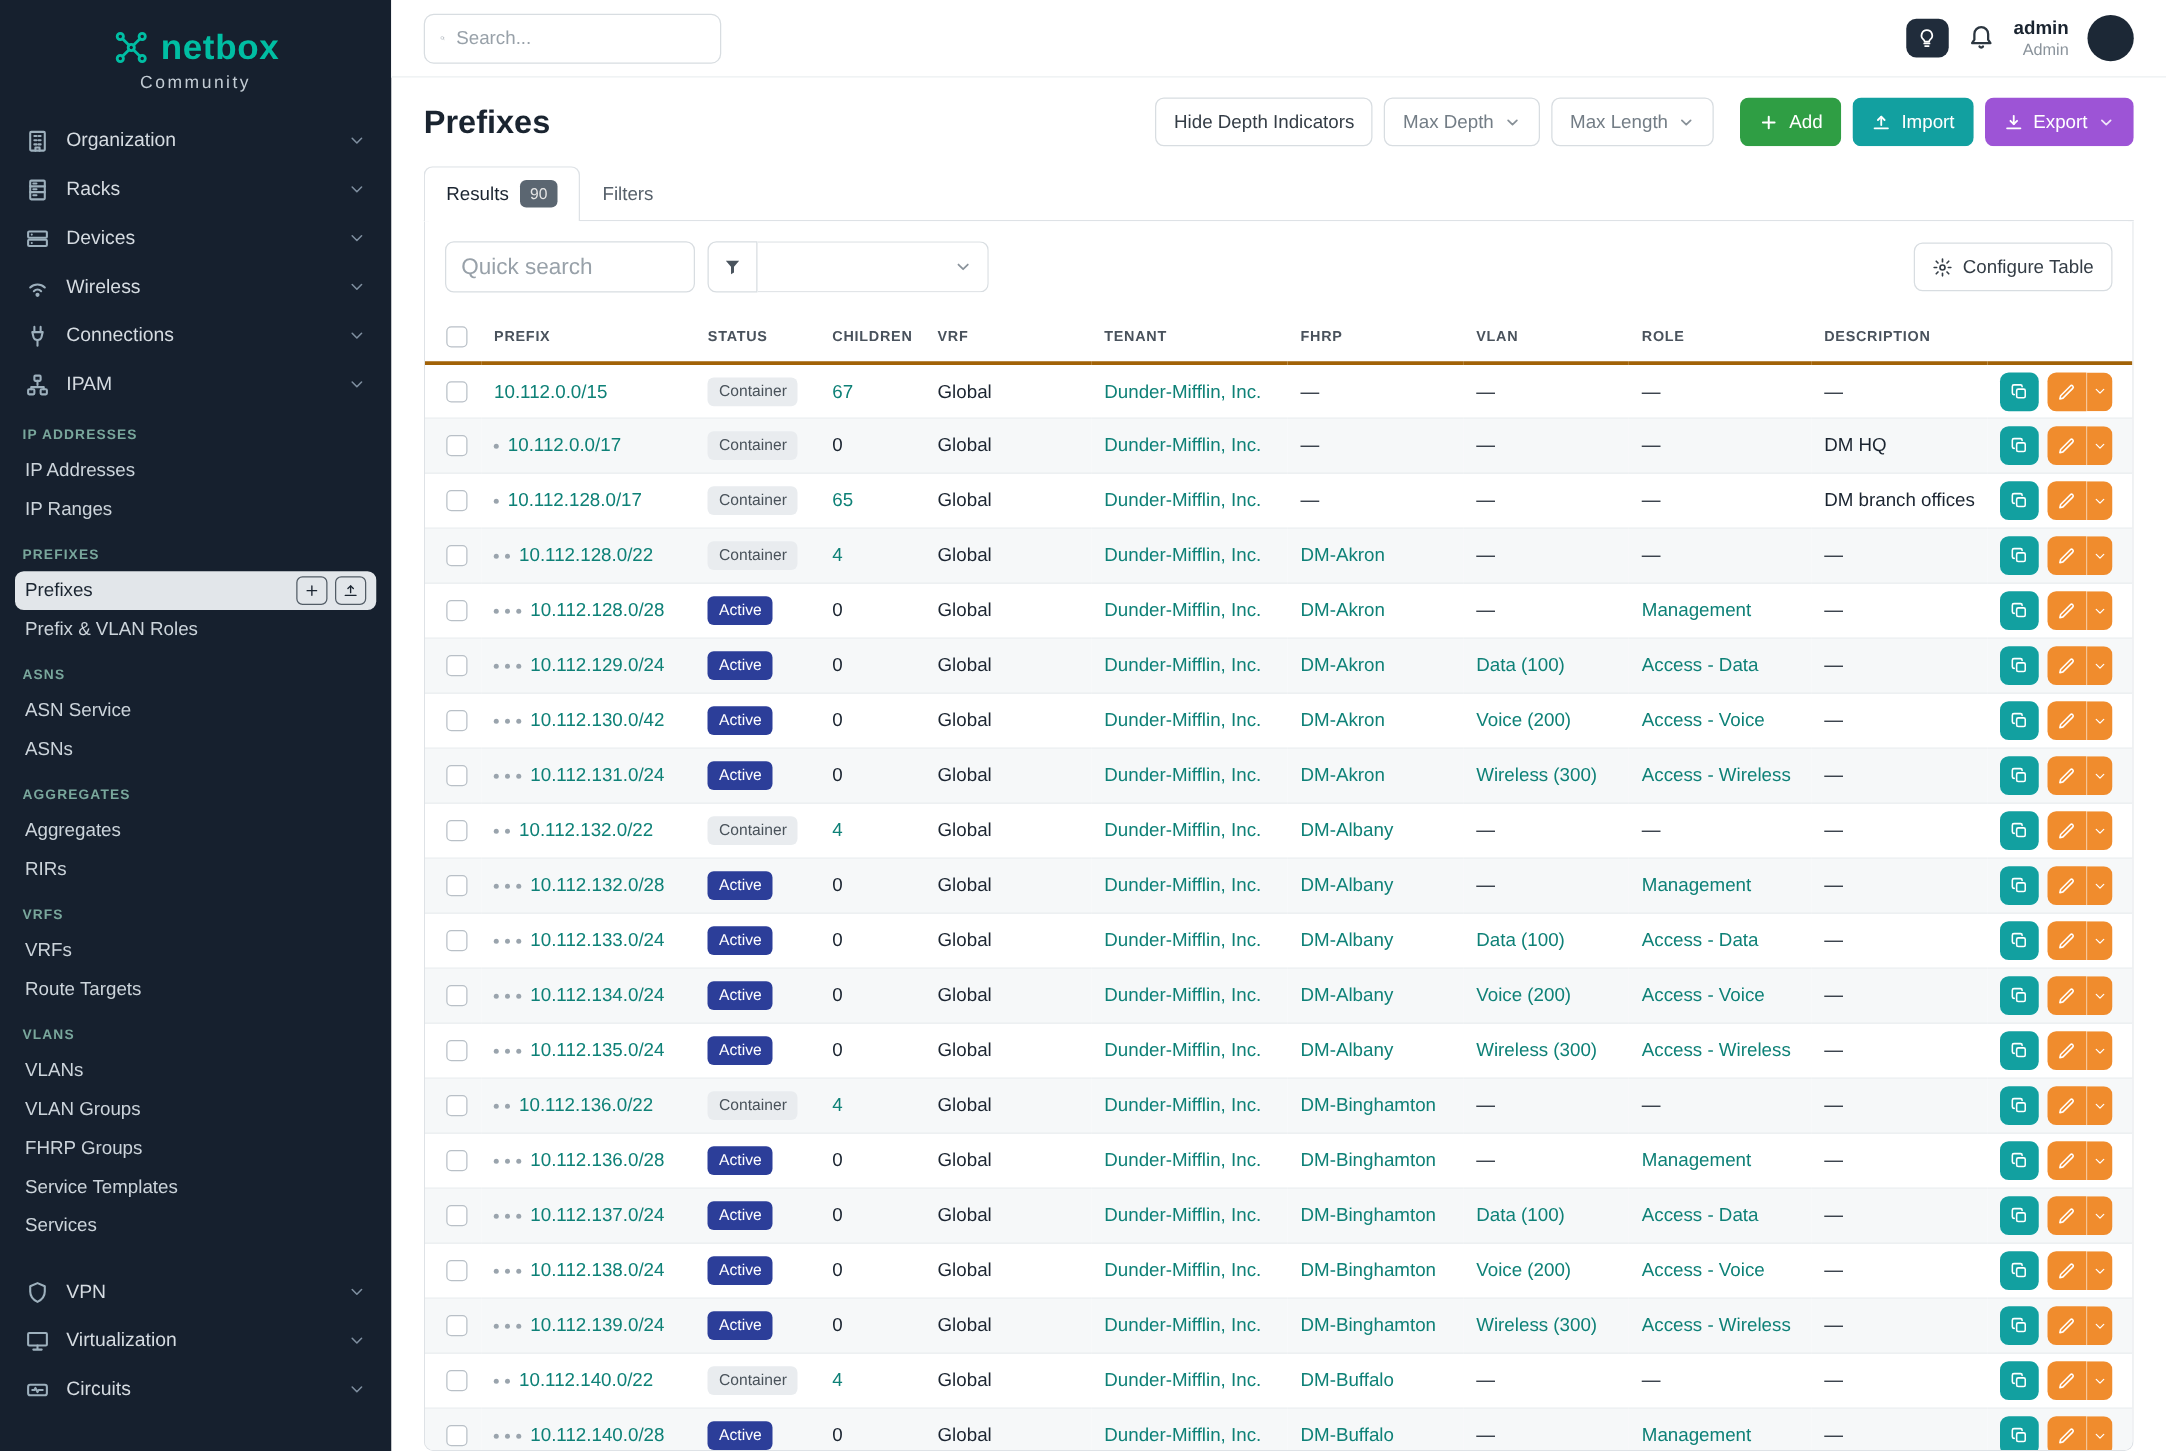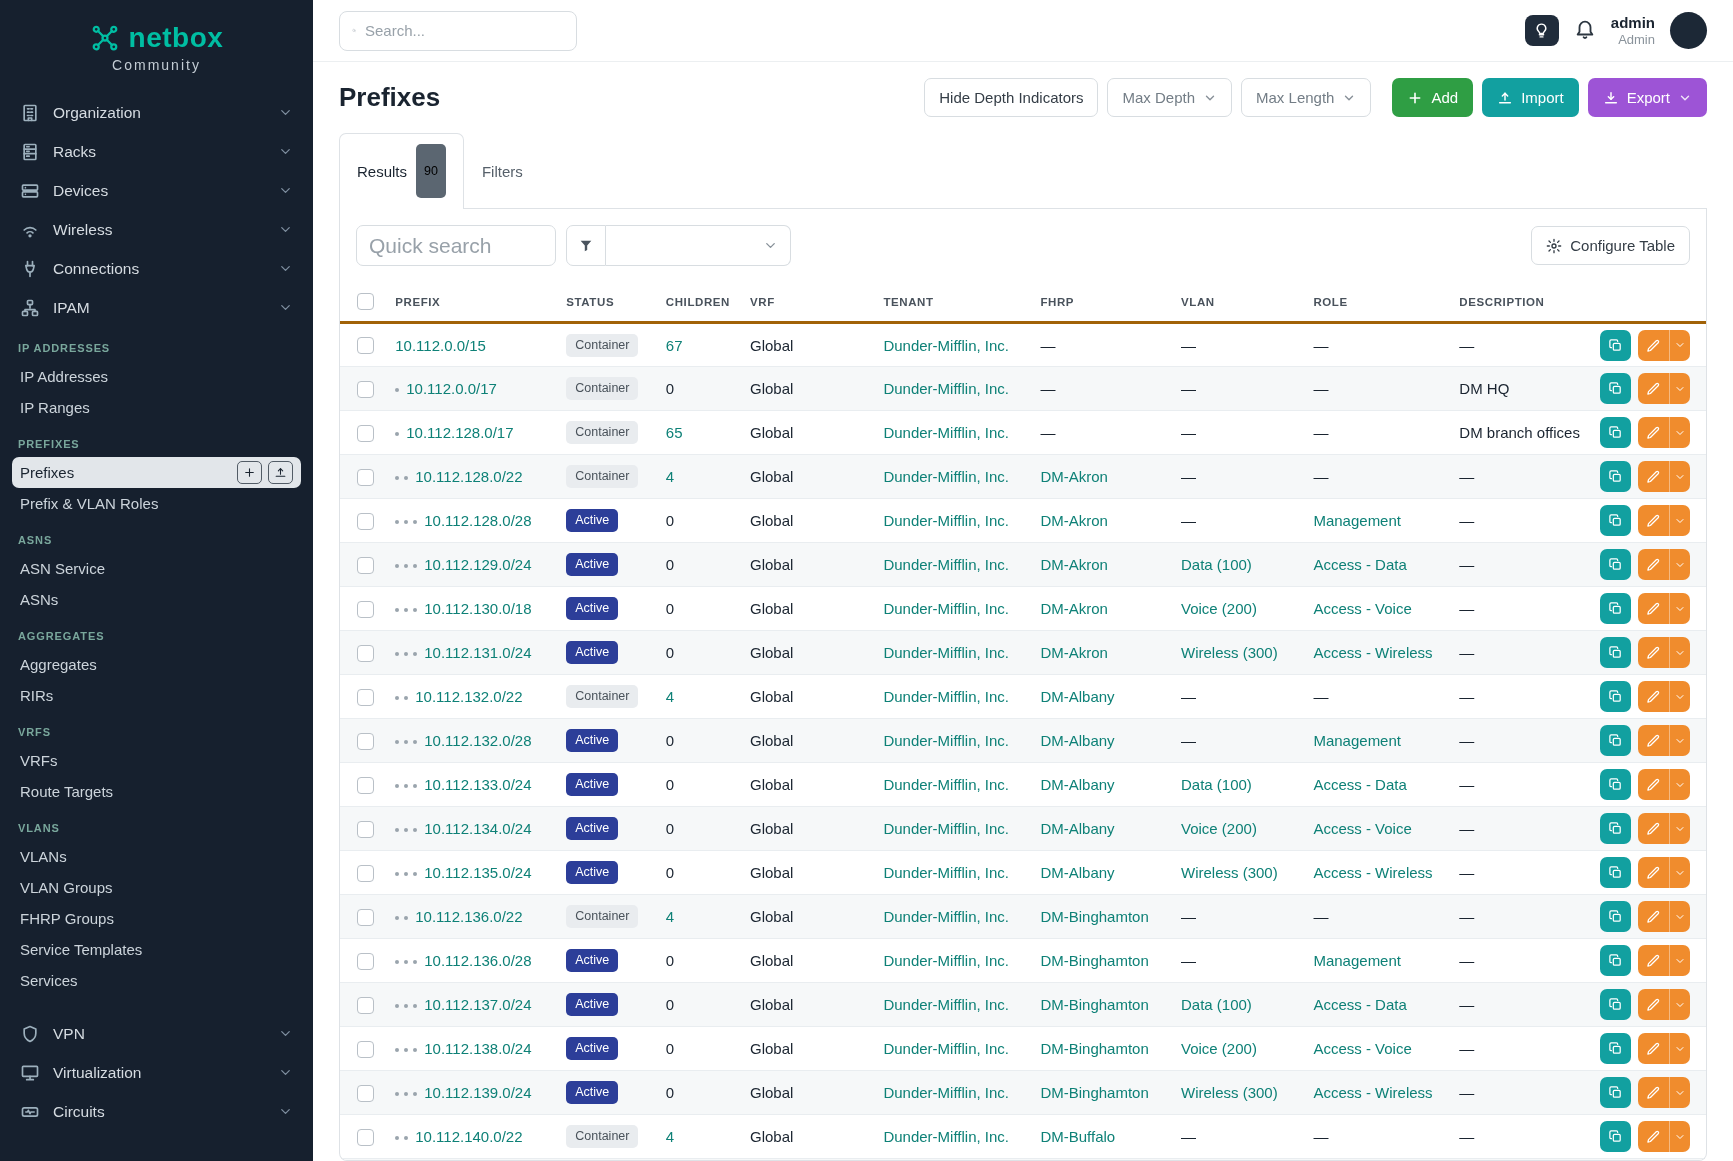--- a/index.html
+++ b/index.html
@@ -59,25 +59,25 @@
   .btn .chev-sm{width:14px;height:14px;opacity:.85;}
   .btn-outline{border-color:#d8dde1;color:#343d46;}
   .btn-outline.muted{color:#737d86;}
   .btn-green{background:var(--add-green);color:#fff;margin-left:12px;}
   .btn-teal{background:var(--import-teal);color:#fff;}
   .btn-purple{background:var(--export-purple);color:#fff;}
 
   .tabs{display:flex;border-bottom:1px solid #dee2e6;}
   .tab{padding:10px 17px 11px;font-size:15px;color:#56606a;display:flex;align-items:center;gap:9px;border:1px solid transparent;border-bottom:0;border-radius:7px 7px 0 0;cursor:pointer;margin-bottom:-1px;}
   .tab.active{background:#fff;border-color:#dee2e6;color:#1a2430;box-shadow:0 1px 0 #fff;}
-  .tab-badge{background:#5b6671;color:#000000;font-size:12.5px;padding:20px 8px;border-radius:5px;}
+  .tab-badge{background:#5b6671;color:#e5e5e5;font-size:12.5px;padding:4px 8px;border-radius:5px;}
 
   .card{flex:1;border:1px solid #dee2e6;border-top:0;border-radius:0 0 8px 8px;min-height:0;overflow:hidden;display:flex;flex-direction:column;background:#fff;}
   .controls{display:flex;align-items:center;gap:10px;padding:16px;}
-  .quick-search{width:200px;height:41px;border:1px solid #d8dde1;border-radius:7px;padding:0 12px;font-size:21px;outline:0;font-family:inherit;color:#1a2430;}
+  .quick-search{width:200px;height:41px;border:1px solid #d8dde1;border-radius:7px;padding:0 12px;font-size:18px;outline:0;font-family:inherit;color:#1a2430;}
   .quick-search::placeholder{color:#98a1a9;}
   .filter-group{display:flex;align-items:stretch;height:41px;}
   .filter-btn{width:40px;border:1px solid #d8dde1;border-radius:7px 0 0 7px;background:#fff;display:flex;align-items:center;justify-content:center;color:#4a545e;cursor:pointer;}
   .filter-btn .icn{width:16px;height:16px;}
   .filter-select{width:185px;border:1px solid #d8dde1;border-left:0;border-radius:0 7px 7px 0;display:flex;align-items:center;justify-content:flex-end;padding:0 12px;color:#8a939b;cursor:pointer;}
   .filter-select .icn{width:15px;height:15px;}
   .configure{margin-left:auto;}
 
   .table-wrap{flex:1;min-height:0;overflow:hidden;}
   table{width:100%;border-collapse:collapse;font-size:15px;}
@@ -742,21 +742,21 @@
                       </div>
                     </div>
                   </td>
   </tr>
                 <tr>
     <td class="col-check"><input type="checkbox" style=""></td>
     <td class="col-prefix"><span class="depth">
                       <i></i>
                       <i></i>
                       <i></i>
-                    </span><a class="lnk">10.112.130.0/18</a></td>
+                    </span><a class="lnk">10.112.130.0/42</a></td>
     <td class="col-status"><span class="badge badge-active">Active</span></td>
     <td class="col-children"><span>0</span></td>
     <td class="col-vrf"><span>Global</span></td>
     <td class="col-tenant"><a class="lnk">Dunder-Mifflin, Inc.</a></td>
     <td class="col-site"><a class="lnk">DM-Akron</a></td>
     <td class="col-vlan"><a class="lnk">Voice (200)</a></td>
     <td class="col-role"><a class="lnk">Access - Voice</a></td>
     <td class="col-description"><span>—</span></td>
     <td class="col-actions">
                     <div class="actions">

